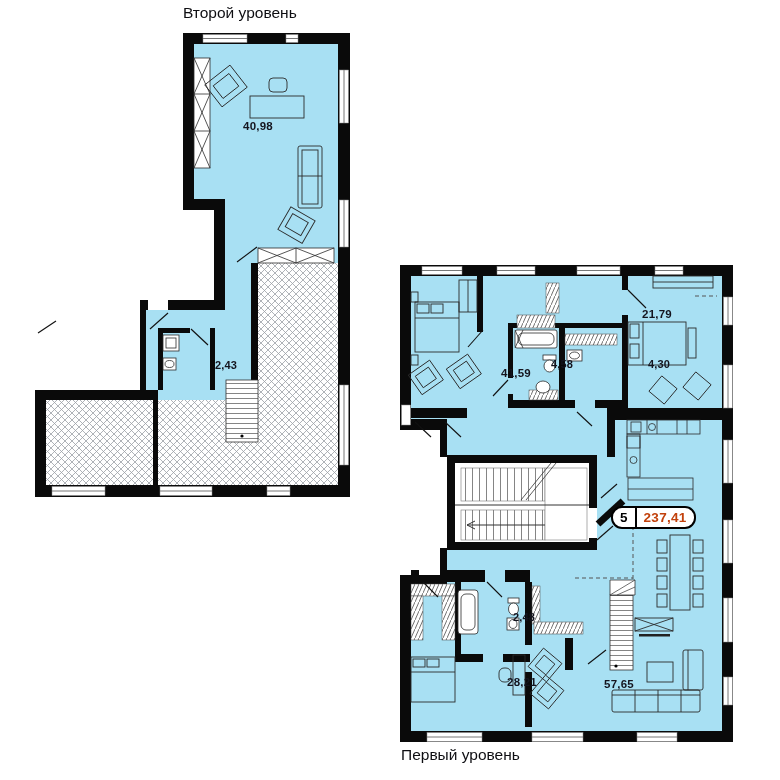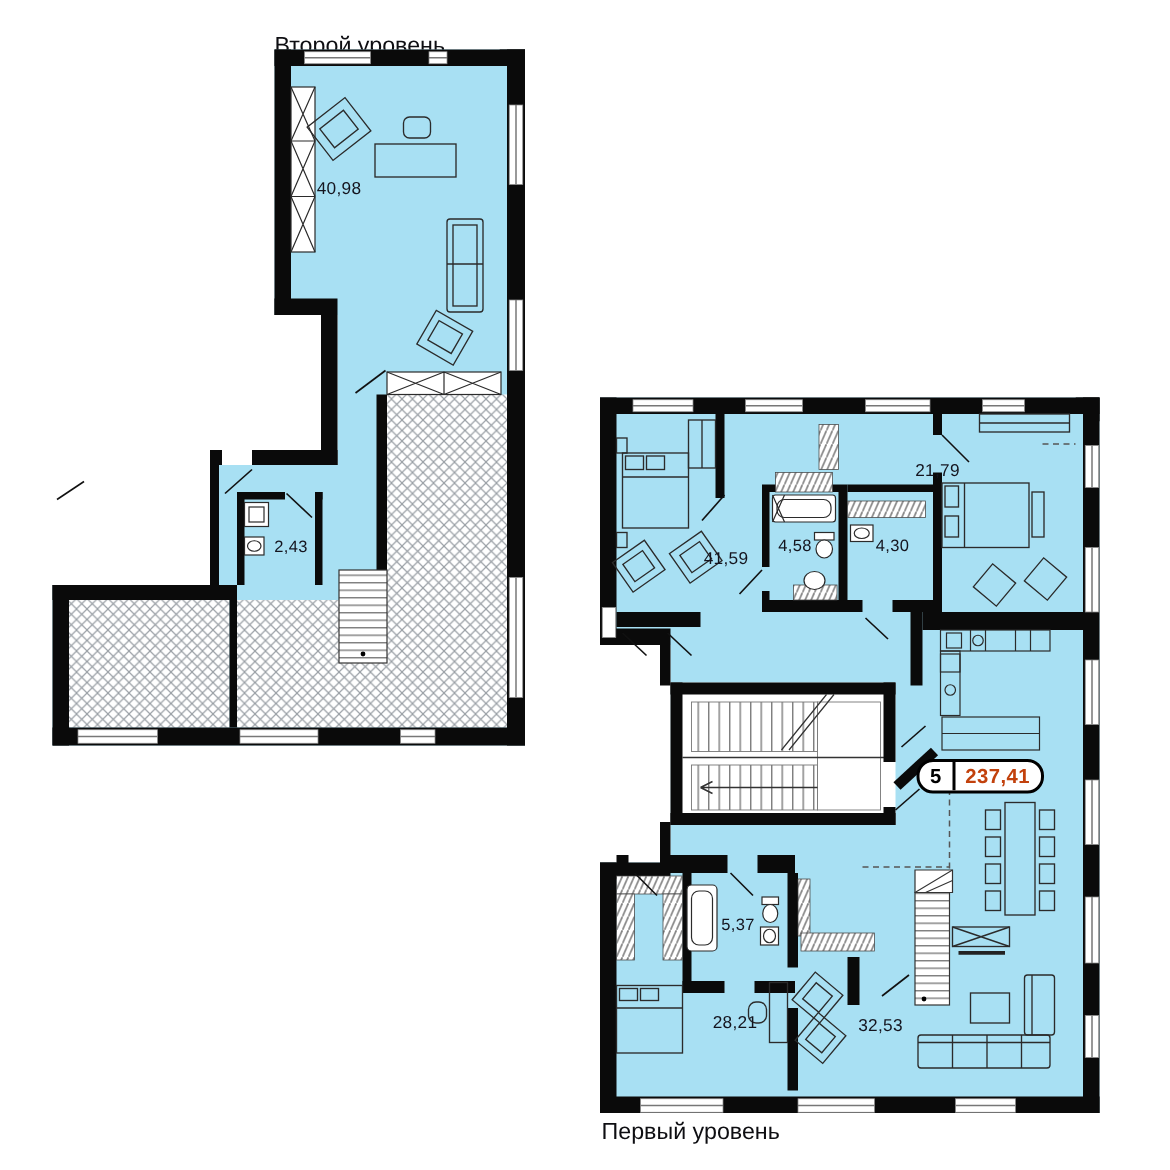--- a/index.html
+++ b/index.html
@@ -1,21 +1,21 @@
 <!DOCTYPE html>
 <html><head>
 <meta charset="utf-8">
 <style>
   html,body{margin:0;padding:0;background:#ffffff;}
   .canvas{position:relative;width:780px;height:780px;background:#fff;
           font-family:"Liberation Sans", sans-serif;overflow:hidden;}
   .plan-svg{position:absolute;}
   .plan-title{position:absolute;font-size:15.5px;font-weight:500;color:#0e0e12;white-space:nowrap;}
-  .area-label{position:absolute;transform:translate(-50%,-50%);font-size:11px;font-weight:400;
-              color:#14141e;white-space:nowrap;letter-spacing:.2px;}
+  .area-label{position:absolute;transform:translate(-50%,-50%);font-size:11px;font-weight:700;
+              color:#14141e;white-space:nowrap;letter-spacing:.2px;margin-left:32px;}
   .area-label.big{font-size:11.5px;}
   .badge{position:absolute;left:611px;top:506px;display:flex;align-items:stretch;background:#fff;
          border:2.2px solid #000;border-radius:11px;height:23px;box-sizing:border-box;overflow:hidden;}
   .badge .num{display:flex;align-items:center;padding:0 7px;font-weight:800;font-size:13.5px;
               border-right:2.2px solid #000;color:#000;}
   .badge .total{display:flex;align-items:center;padding:0 7px;font-size:13.5px;font-weight:600;
                 color:#c2410c;letter-spacing:.3px;}
   .watermark{position:absolute;left:368px;top:252px;font-size:158px;font-weight:700;
              color:rgba(140,170,190,0.18);letter-spacing:6px;pointer-events:none;user-select:none;}
   .defs-holder{position:absolute;width:0;height:0;}
@@ -39,21 +39,21 @@
         <rect width="10" height="5" fill="#ffffff"></rect>
         <path d="M0,0.5 H10" stroke="#666" stroke-width="0.8"></path>
       </pattern>
       <pattern id="stV" width="7" height="10" patternUnits="userSpaceOnUse">
         <rect width="7" height="10" fill="#ffffff"></rect>
         <path d="M0.5,0 V10" stroke="#666" stroke-width="0.8"></path>
       </pattern>
     </defs>
   </svg>
 
-  <div class="plan-title" style="left:183px;top:4px;margin-top:18px;">Второй уровень</div>
+  <div class="plan-title" style="left:183px;top:4px;">Второй уровень</div>
 
   <svg class="plan-svg" style="left:30px;top:28px;" width="325" height="475" viewBox="0 0 325 475">
 
     <g>
       <path d="M153,5 H320 V469 H5 V362 H110 V282 H195 V182 H153 Z" fill="#a8e0f3"></path>
     </g>
 
     <g>
       <rect x="16" y="372" width="107" height="85" fill="url(#ch)"></rect>
       <rect x="128" y="372" width="100" height="85" fill="url(#ch)"></rect>
@@ -380,25 +380,25 @@
       <path d="M92,322 L107,337"></path>
       <path d="M28,322 L43,337"></path>
     </g>
   </svg>
 
   <div class="area-label big" style="left:226px;top:126px;">40,98</div>
   <div class="area-label" style="left:194px;top:365px;">2,43</div>
 
   <div class="area-label big" style="left:484px;top:373px;">41,59</div>
   <div class="area-label" style="left:530px;top:364px;">4,58</div>
-  <div class="area-label" style="left:595px;top:364px;">4,30</div>
+  <div class="area-label" style="left:627px;top:364px;">4,30</div>
   <div class="area-label big" style="left:625px;top:314px;">21,79</div>
-  <div class="area-label" style="left:492px;top:617px;">5,37</div>
+  <div class="area-label" style="left:492px;top:617px;">2,48</div>
   <div class="area-label big" style="left:490px;top:682px;">28,21</div>
-  <div class="area-label big" style="left:587px;top:684px;">32,53</div>
+  <div class="area-label big" style="left:587px;top:684px;">57,65</div>
 
   <div class="badge">
     <span class="num">5</span>
     <span class="total">237,41</span>
   </div>
 
 
   <div class="plan-title" style="left:401px;top:746px;text-align:right;">Первый уровень</div>
 
 </div>

